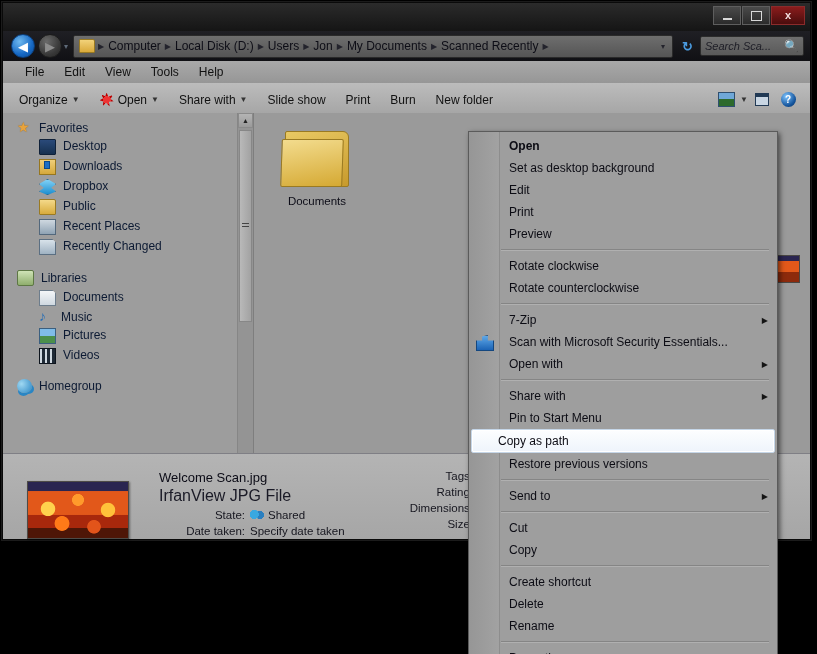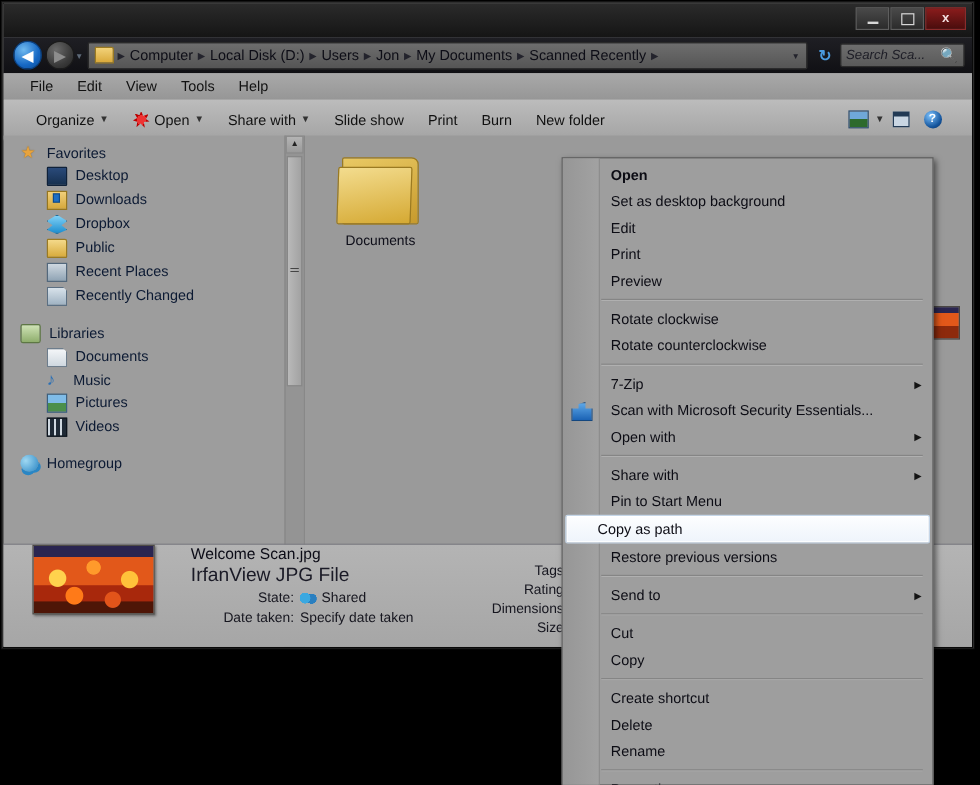--- a/index.html
+++ b/index.html
@@ -61,21 +61,21 @@
   
   #menubar{position:absolute;left:0;top:58px;width:100%;height:22px;
            background:linear-gradient(#a9a9a9,#969696);
            display:flex;align-items:center;padding-left:12px;box-sizing:border-box;}
   .menuitem{padding:2px 10px;font-size:12px;color:#111;}
 
   
   #toolbar{position:absolute;left:0;top:80px;width:100%;height:34px;
            background:linear-gradient(#bcbcbc,#a4a4a4);
            border-bottom:1px solid #7b7b82;
-           display:flex;align-items:center;padding:0 17px;box-sizing:border-box;}
+           display:flex;align-items:center;padding:0 6px;box-sizing:border-box;}
   .tbitem{display:flex;align-items:center;gap:4px;padding:3px 10px;font-size:12px;color:#111;white-space:nowrap;}
   .caret{font-size:8px;color:#333;}
   .irfan{width:14px;height:14px;flex:none;
          background:radial-gradient(circle at 50% 50%,#e33 0 40%,#b00 41% 70%,transparent 71%);
          clip-path:polygon(50% 0,62% 30%,95% 18%,78% 47%,100% 62%,66% 66%,72% 100%,46% 74%,22% 96%,27% 64%,0 56%,26% 41%,10% 13%,40% 26%);}
   .tbright{margin-left:auto;display:flex;align-items:center;gap:2px;padding-right:4px;}
   .iconbtn{width:24px;height:22px;display:flex;align-items:center;justify-content:center;}
   .viewico{width:15px;height:13px;border:1px solid #2f4f6f;
            background:linear-gradient(#6fa8d8 0 45%,#2d6a2d 46% 100%);}
   .paneico{width:14px;height:13px;border:1.5px solid #223a55;background:#c9d6e3;
@@ -153,21 +153,21 @@
           radial-gradient(circle at 12% 80%,#ffb028 0 6%,transparent 7%);}
   .flabel{font-size:11.5px;color:#0d0d18;line-height:13px;word-wrap:break-word;}
   .fileitem.selected .flabel{color:#05050c;}
   #extrathumb{position:absolute;right:10px;top:142px;width:34px;height:26px;
         border:1px solid #4a4744;
         background:linear-gradient(#2a2550 0 18%,#e2581a 19% 60%,#8d2a0c 61% 100%);}
 
   
   #details{position:absolute;left:0;right:0;bottom:0;height:86px;
            background:linear-gradient(#b4b4b4,#a6a6a6);
-           border-top:1px solid #7f7f85;display:flex;align-items:flex-start;padding:0 10px;box-sizing:border-box;}
+           border-top:1px solid #7f7f85;display:flex;align-items:flex-end;padding:0 10px;box-sizing:border-box;}
   #detthumb{width:100px;height:56px;flex:none;border:1px solid #4e4b47;margin-left:14px;
            background:linear-gradient(#2a2550 0 16%,#e2581a 17% 58%,#a8280c 59% 82%,#4e1607 83% 100%);
            position:relative;overflow:hidden;box-shadow:1px 1px 2px rgba(0,0,0,.4);}
   #detthumb:after{content:"";position:absolute;inset:0;
         background:
           radial-gradient(circle at 20% 48%,#ffd24d 0 8%,transparent 9%),
           radial-gradient(circle at 50% 32%,#ff9a2b 0 9%,transparent 10%),
           radial-gradient(circle at 80% 50%,#ffc23a 0 8%,transparent 9%),
           radial-gradient(circle at 34% 74%,#ff7a18 0 9%,transparent 10%),
           radial-gradient(circle at 66% 80%,#e2541a 0 8%,transparent 9%);}

